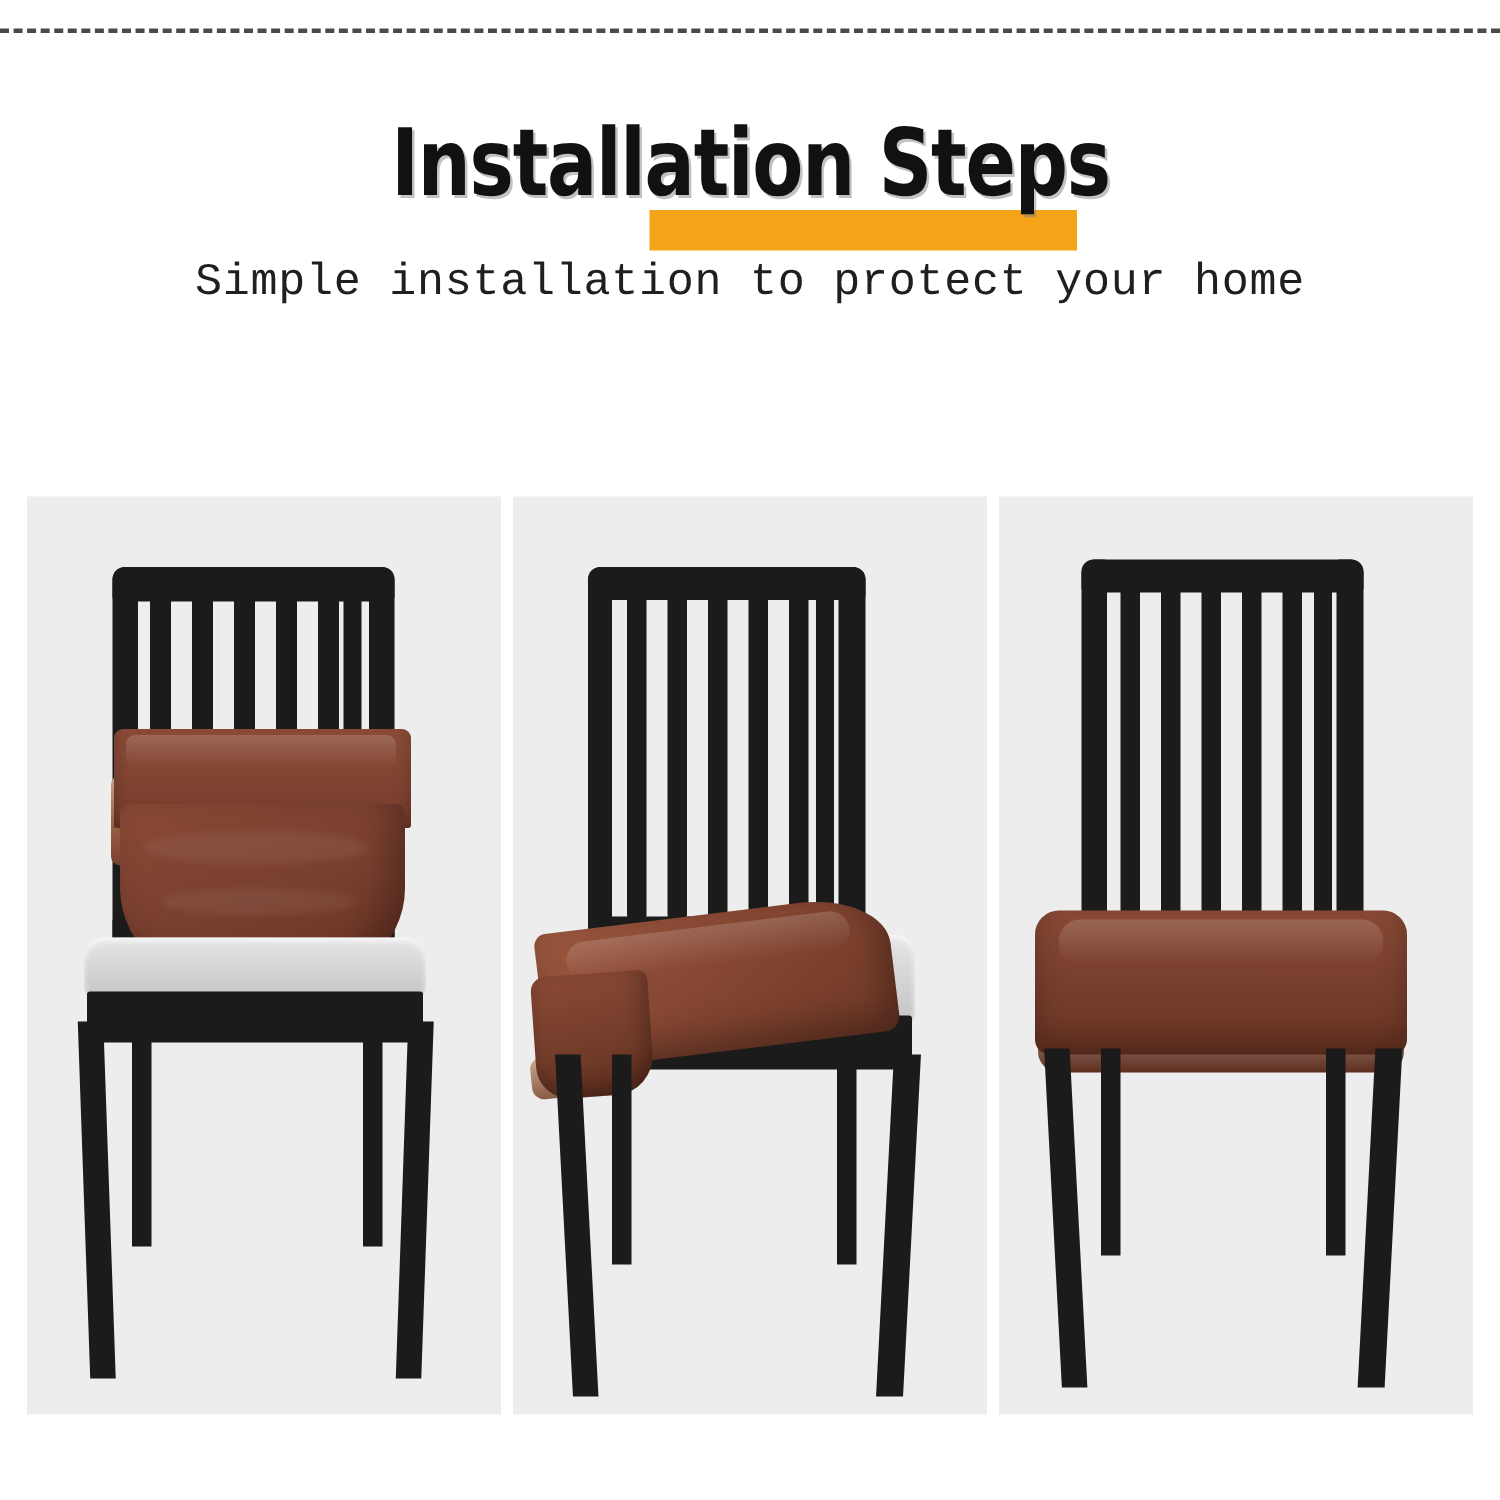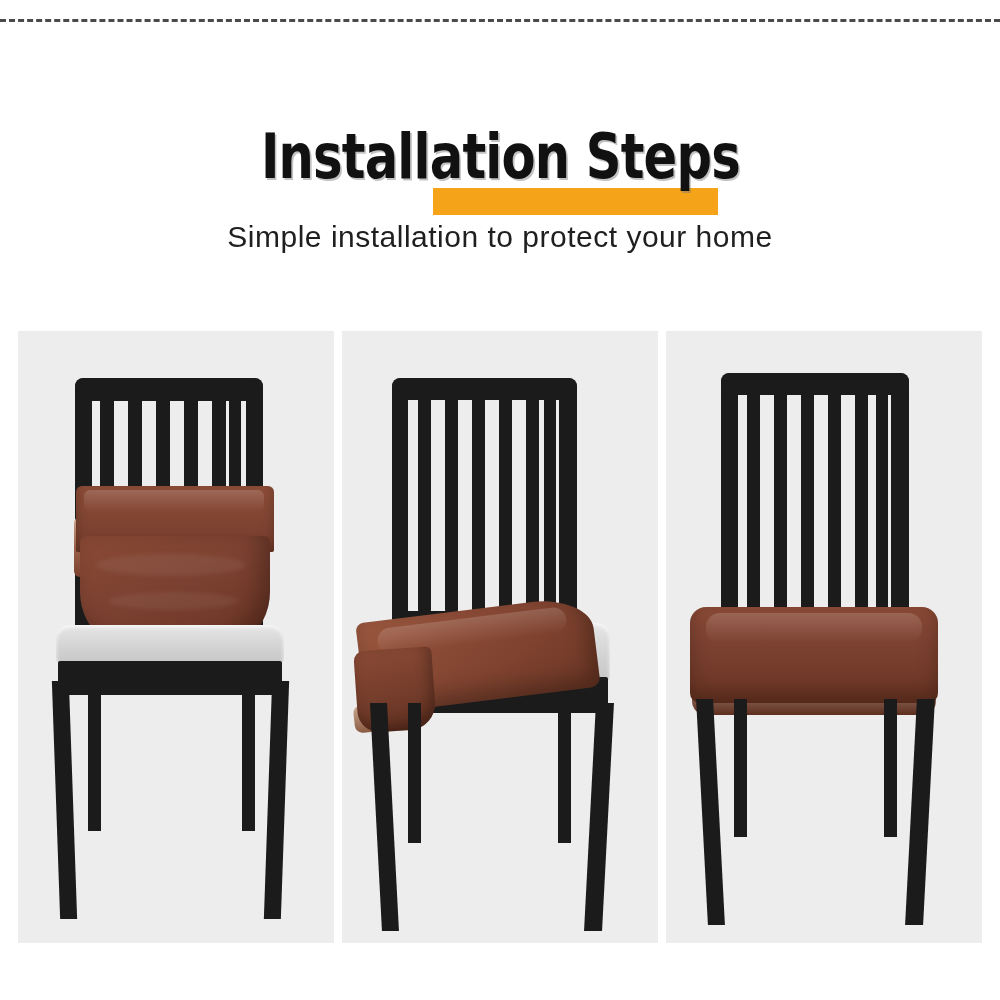--- a/index.html
+++ b/index.html
@@ -30,21 +30,20 @@
     position: absolute;
     left: 0;
     top: 78px;
     width: 1000px;
     text-align: center;
   }
   .title-wrap {
     position: relative;
     display: inline-block;
     line-height: 1;
-    margin-top: 48px;
   }
   .title-highlight {
     position: absolute;
     left: 232px;
     top: 62px;
     width: 285px;
     height: 27px;
     background: #F5A319;
     z-index: 0;
   }
@@ -57,21 +56,21 @@
     font-size: 62px;
     letter-spacing: -1px;
     color: #111111;
     transform: scaleX(0.80);
     transform-origin: center top;
     text-shadow: 2px 2px 0 rgba(120,120,120,0.45);
     white-space: nowrap;
   }
   .subtitle {
     margin-top: 32px;
-    font-family: Liberation Sans, sans-serif;
+    font-family: Liberation Mono, monospace;
     font-size: 30px;
     color: #1f1f1f;
     letter-spacing: 0.5px;
     white-space: nowrap;
   }
 
   
   .panels {
     position: absolute;
     left: 18px;

